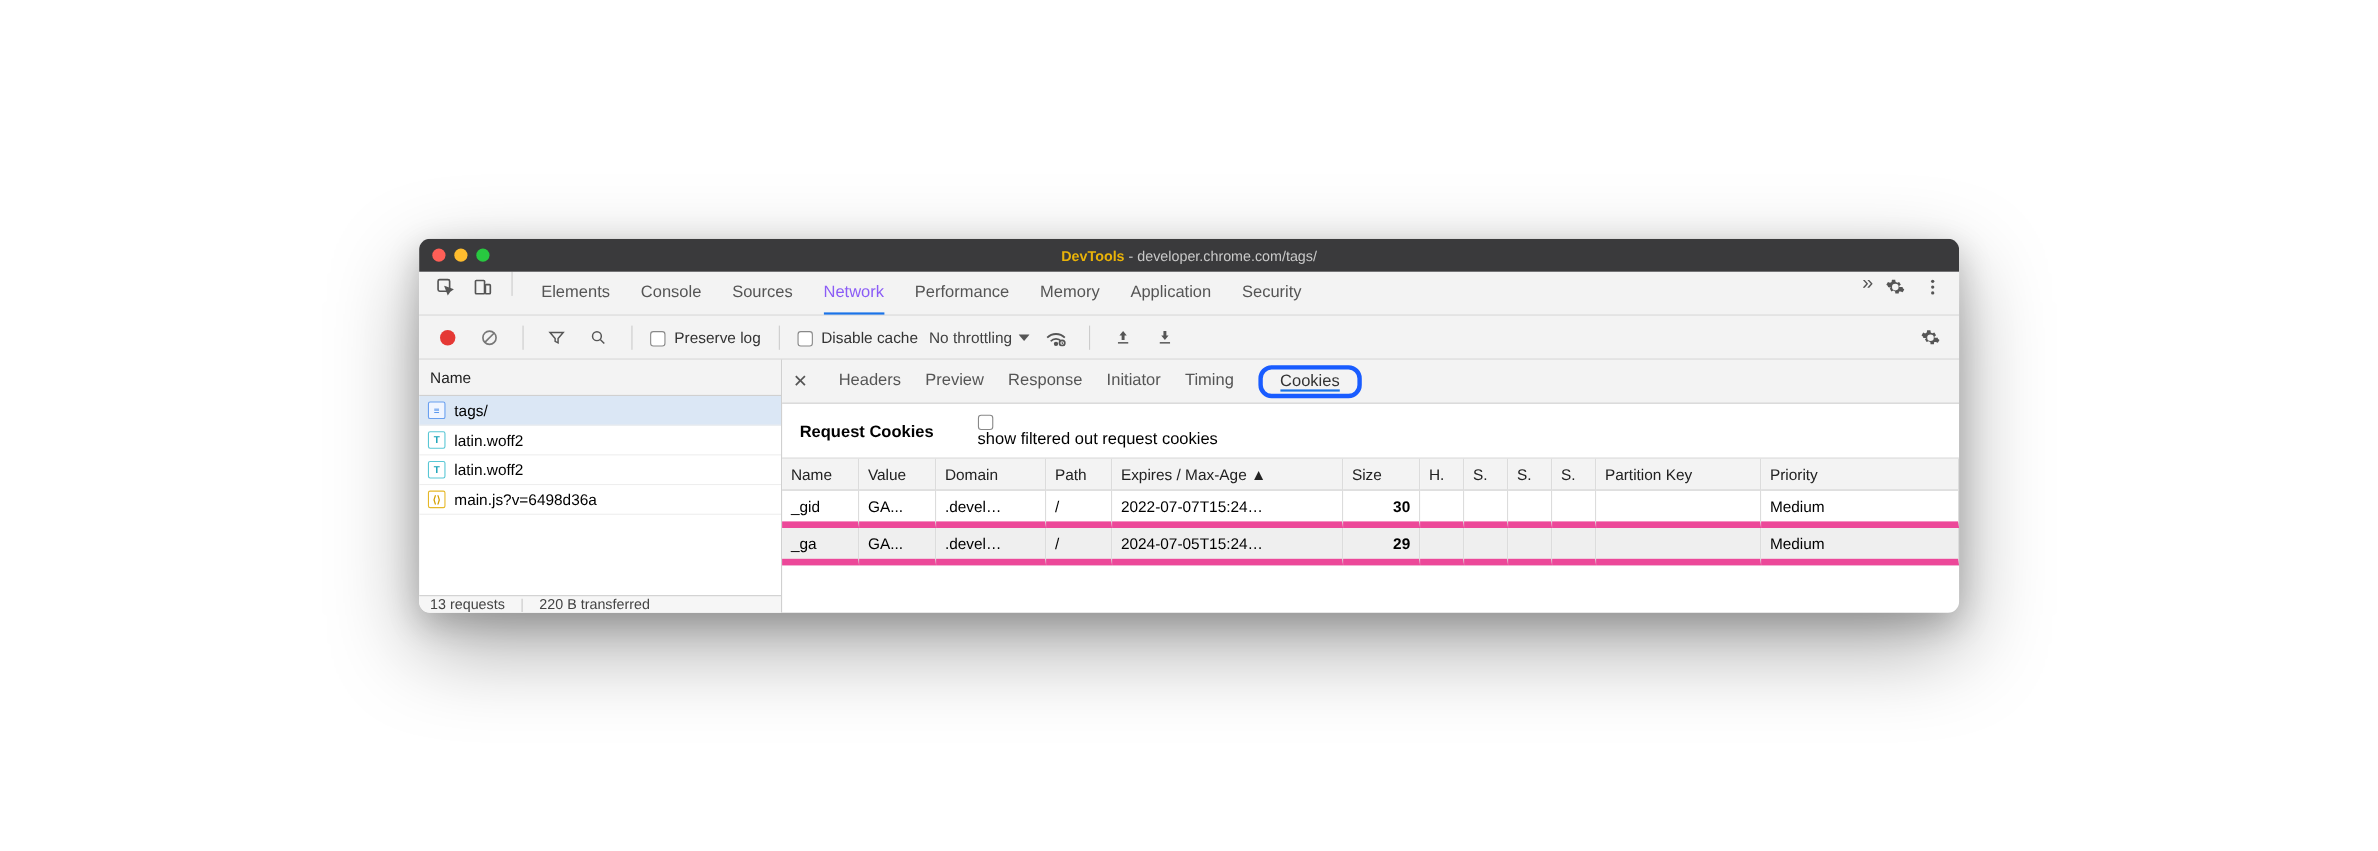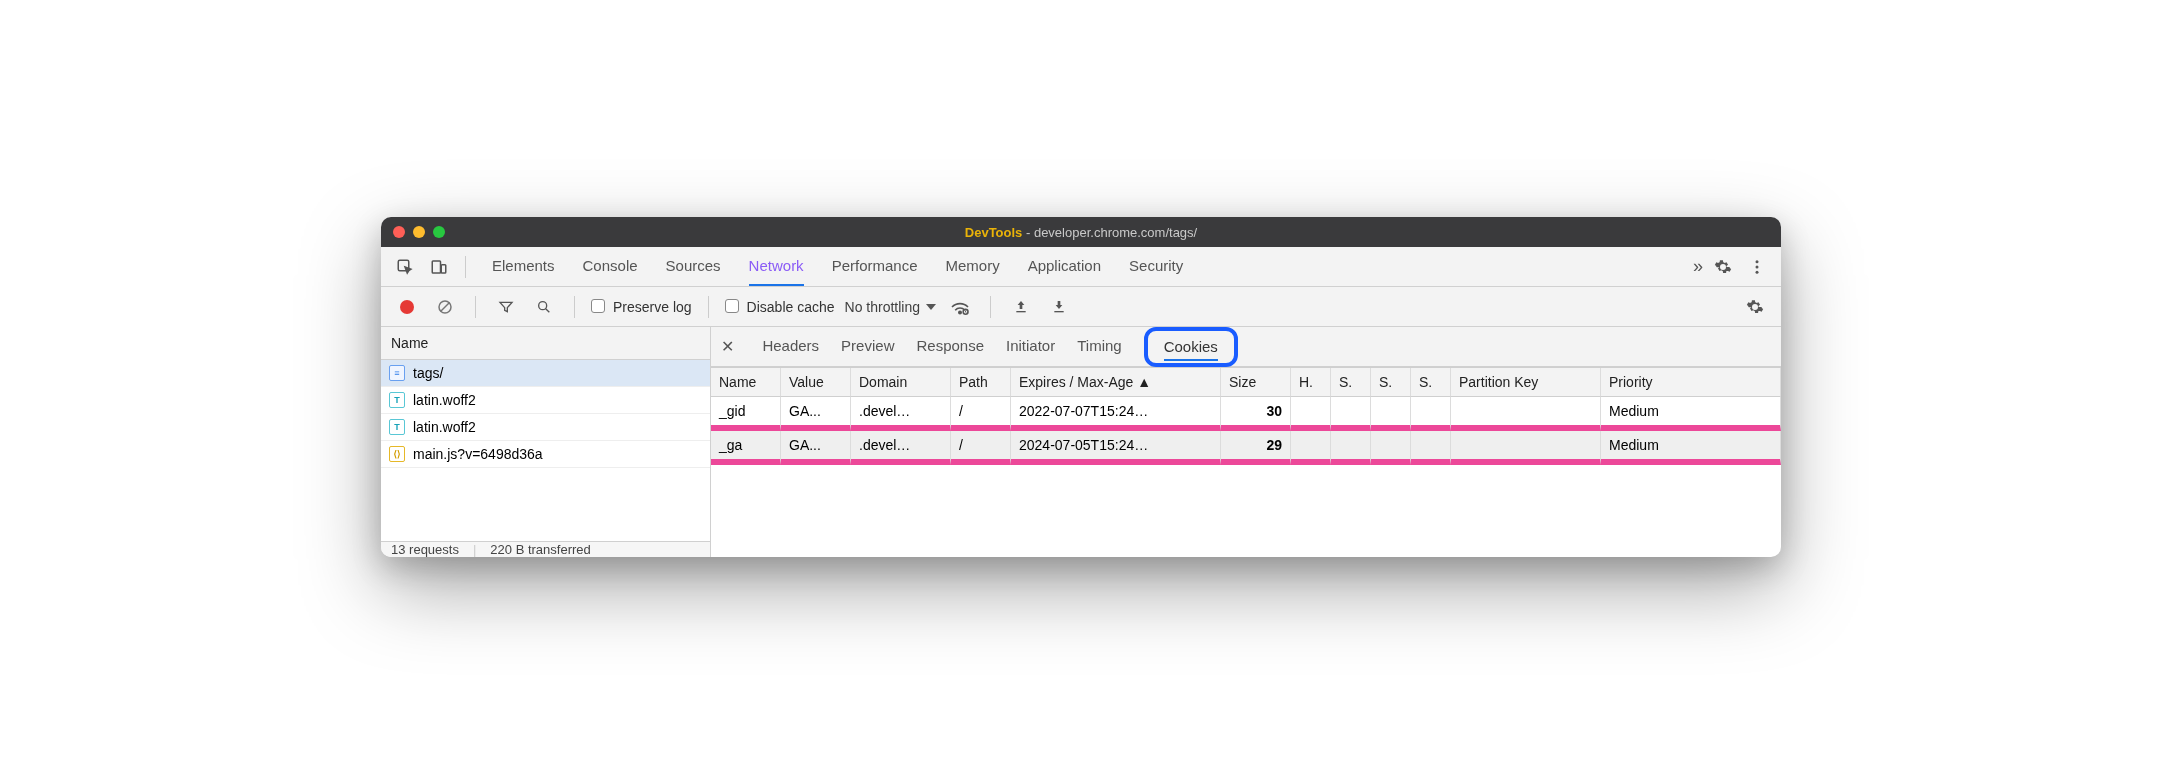--- a/index.html
+++ b/index.html
@@ -30,21 +30,21 @@
   }
   .traffic { display: flex; gap: 8px; }
   .dot { width: 12px; height: 12px; border-radius: 50%; }
   .dot.red { background:#ff5f57; }
   .dot.yellow { background:#febc2e; }
   .dot.green { background:#28c840; }
   .title { position:absolute; left:50%; transform:translateX(-50%); color:#c9c9c9; font-size:13px; }
   .title strong { color:#eab308; font-weight:600; }
 
   .tabbar {
-    display:flex; align-items:center; height:40px;
+    display:flex; align-items:flex-start; height:40px;
     border-bottom:1px solid #d0d0d0; padding:0 10px; gap:6px;
     background:#f3f3f3;
   }
   .icon-btn {
     width:28px; height:28px; display:flex; align-items:center; justify-content:center;
     color:#555; cursor:pointer; border-radius:3px;
   }
   .vdiv { width:1px; height:22px; background:#ccc; margin:0 6px; }
   .maintabs { display:flex; gap:28px; margin-left:14px; flex:1; font-size:15px; color:#555; align-items:stretch; height:100%; }
   .maintab { display:flex; align-items:center; cursor:pointer; border-bottom:2px solid transparent; }
@@ -52,40 +52,40 @@
   .gear { margin-left:auto; }
   .more-chevron { font-size:18px; color:#555; }
 
   .toolbar {
     display:flex; align-items:center; height:40px;
     border-bottom:1px solid #d0d0d0;
     padding:0 12px; gap:10px; background:#f3f3f3; font-size:14px; color:#333;
   }
   .record-dot { width:14px; height:14px; border-radius:50%; background:#e53935; }
   .cbx { width:14px; height:14px; border:1.5px solid #888; border-radius:3px; background:#fff; }
-  .toolbar .label { display:flex; align-items:flex-start; gap:8px; }
+  .toolbar .label { display:flex; align-items:flex-end; gap:8px; }
   .sel { display:flex; align-items:center; gap:6px; color:#404040; }
 
   .body { display:flex; height:230px; }
   .side { width:330px; border-right:1px solid #d0d0d0; display:flex; flex-direction:column; }
   .side-head { font-size:14px; padding:8px 10px; color:#222; border-bottom:1px solid #d0d0d0; background:#f3f3f3; }
   .side-list { flex:1; overflow:auto; }
   .row { display:flex; align-items:center; gap:8px; padding:5px 8px; font-size:14px; cursor:pointer; border-bottom:1px solid #eee; }
   .row.selected { background:#dbe7f5; }
   .fi { width:16px; height:16px; display:flex; align-items:center; justify-content:center; font-size:9px; border:1px solid; border-radius:2px; font-weight:700; }
   .fi.doc { color:#2e7de9; border-color:#69a0f0; background:#f0f5ff; }
   .fi.font { color:#17a2b8; border-color:#59c7d5; }
   .fi.js { color:#d39e00; border-color:#e6b828; }
   .side-foot { border-top:1px solid #d0d0d0; padding:0 10px; font-size:13px; color:#444; display:flex; gap:14px; background:#f6f6f6; white-space:nowrap; overflow:hidden; }
 
   .detail { flex:1; display:flex; flex-direction:column; }
   .detail-tabs { display:flex; align-items:center; border-bottom:1px solid #d0d0d0; background:#f3f3f3; padding:0 10px; height:40px; gap:22px; font-size:15px; color:#555; position:relative;}
   .dtab { cursor:pointer; padding-bottom:2px; }
   .close-x { font-size:16px; cursor:pointer; color:#555; margin-right:6px;}
-  .ring { position:absolute; border:4px solid #195cff; border-radius:12px; padding:0 16px; height:40px; display:flex; align-items:center; }
+  .ring { position:absolute; border:4px solid #195cff; border-radius:12px; padding:0 16px; height:30px; display:flex; align-items:center; }
   .ring span { color:#333; }
   .ring .underline { position:absolute; bottom:2px; left:16px; right:16px; height:2px; background:#1a73e8; }
 
   .req-row { display:flex; align-items:center; gap:40px; padding:10px 16px 8px 16px; font-size:15px; }
   .req-row .title2 { font-weight:700; }
 
   .grid { width:100%; font-size:14px; border-top:1px solid #cfcfcf; }
   .grow { display:grid; grid-template-columns:70px 70px 100px 60px 210px 70px 40px 40px 40px 40px 150px 1fr; }
   .grow > div { padding:6px 8px; border-right:1px solid #dcdcdc; border-bottom:6px solid #ec4899; white-space:nowrap; overflow:hidden; text-overflow:ellipsis; }
   .grow.header > div { background:#f3f3f3; font-weight:400; color:#222; border-bottom:1px solid #cfcfcf;}
@@ -252,20 +252,26 @@
       <div class="dtab">Headers</div>
           <div class="dtab">Preview</div>
           <div class="dtab">Response</div>
           <div class="dtab">Initiator</div>
           <div class="dtab">Timing</div>
           <div class="ring" style="position: relative;">
             <span>Cookies</span>
             <div class="underline"></div>
           </div>
         </div>
+      <div class="req-row">
+        <div class="title2">Request Cookies</div>
+        <div class="label">
+          <div class="cbx"></div><span>show filtered out request cookies</span>
+        </div>
+      </div>
       <div class="grid">
         <div class="grow header" id="gridhead">
             <div>Name</div>
             <div>Value</div>
             <div>Domain</div>
             <div>Path</div>
             <div>Expires / Max-Age ▲</div>
             <div>Size</div>
             <div>H.</div>
             <div>S.</div>

